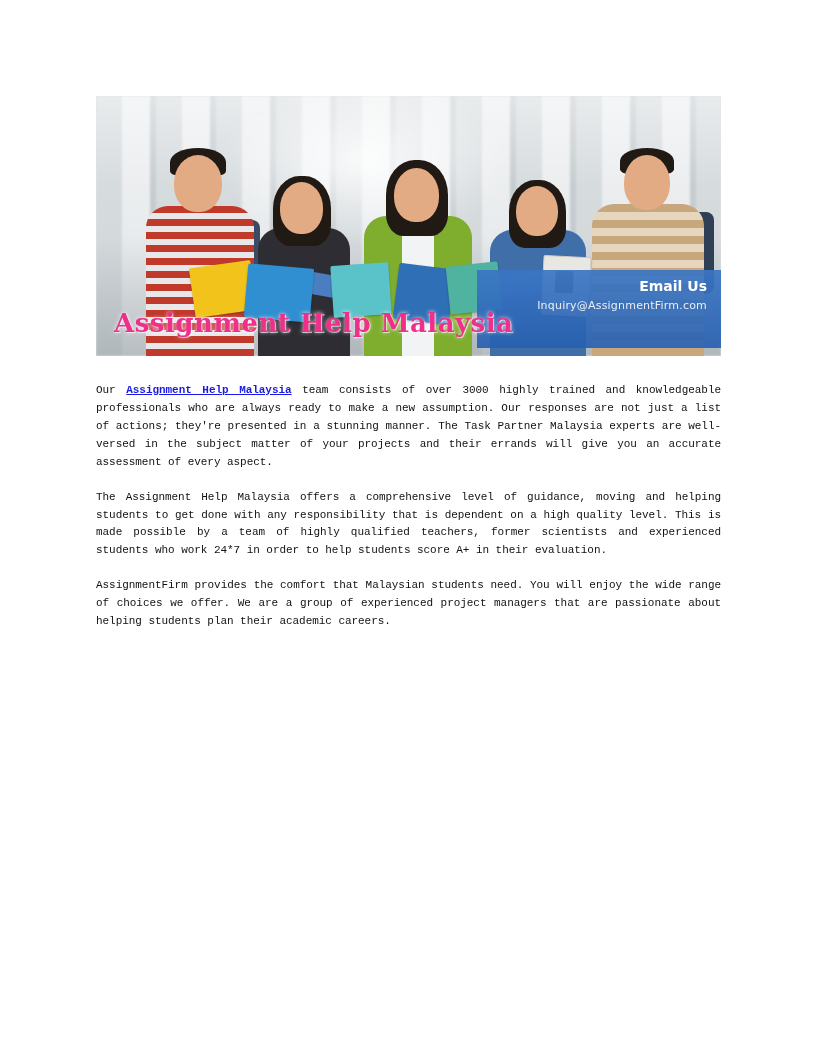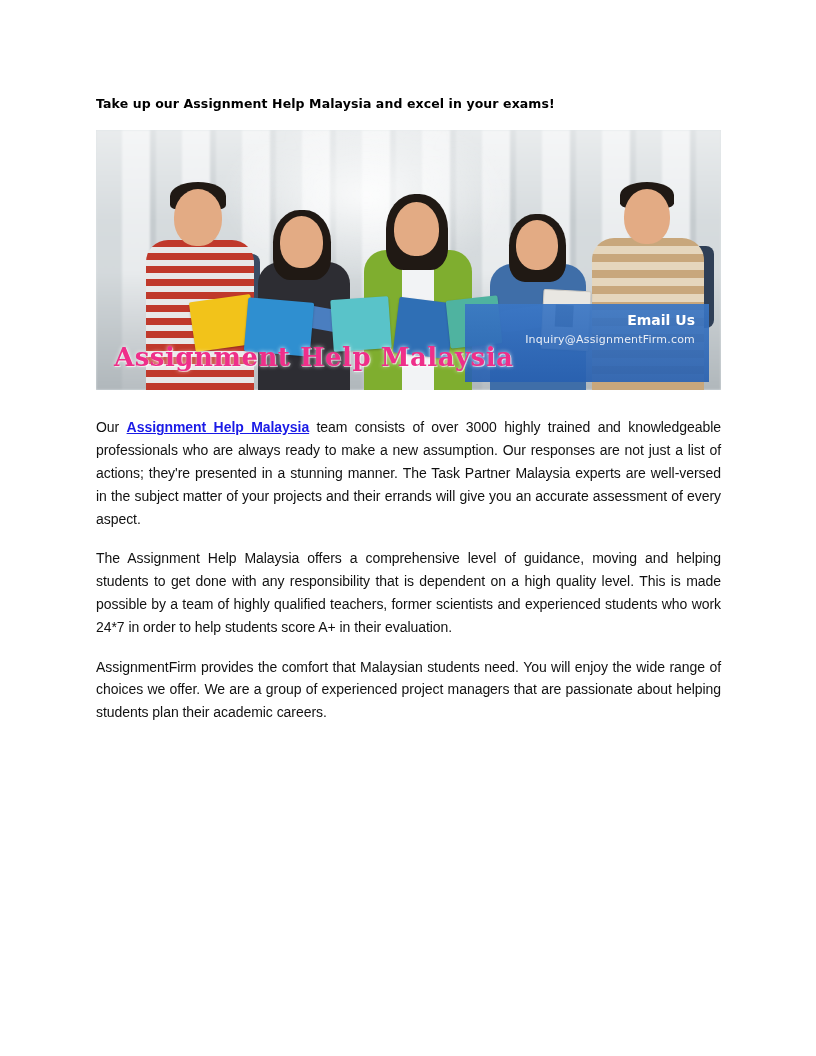--- a/index.html
+++ b/index.html
@@ -140,21 +140,21 @@
   .b6:after { content: ""; position: absolute; left: 12px; top: 14px; width: 18px; height: 22px; background: #5a5a5a; }
 
   
   .arm { position: absolute; background: #5a86c4; border-radius: 14px; }
   .arm1 { left: 196px; bottom: 58px; width: 86px; height: 22px; transform: rotate(10deg); background: #4a7ec0; }
   .arm2 { left: 400px; bottom: 62px; width: 80px; height: 22px; transform: rotate(-8deg); background: #4a7ec0; }
 
   
   .contact {
     position: absolute;
-    right: 12px;
+    right: 0;
     bottom: 8px;
     width: 244px;
     height: 78px;
     background: linear-gradient(180deg, rgba(58,118,196,0.92) 0%, rgba(40,96,176,0.92) 100%);
     color: #ffffff;
     text-align: right;
     padding: 6px 14px 0 10px;
     box-sizing: border-box;
     margin-top: 14px;
   }
@@ -181,42 +181,41 @@
     font-size: 26px;
     font-weight: bold;
     color: #ef2f8a;
     letter-spacing: 0.5px;
     text-shadow: 0 0 4px rgba(255,255,255,0.85), 1px 1px 0 rgba(255,255,255,0.6);
     white-space: nowrap;
   }
 
   
   p.copy {
-    font-family: Liberation Sans, sans-serif;
-    font-size: 14px;
+    font-family: Liberation Mono, monospace;
+    font-size: 11px;
     line-height: 1.63;
     color: #111111;
     text-align: justify;
     margin: 0 0 17px 0;
     width: 625px;
     letter-spacing: -0.05px;
   }
   p.copy:last-child { margin-bottom: 15px; }
   a.inline-link {
     color: #1a1ae6;
     text-decoration: underline;
     font-weight: bold;
   }
 </style>
 </head>
 <body>
 
 <div class="page">
 
-  <h1 class="heading">Take up our Assignment Help Malaysia and excel in your exams!</h1>
 
   <div class="hero">
     <div class="hero-bg"></div>
     <div class="hero-light"></div>
 
     <div class="students">
       <div class="student s1">
         <div class="bag"></div>
         <div class="body"></div>
         <div class="hair"></div>

